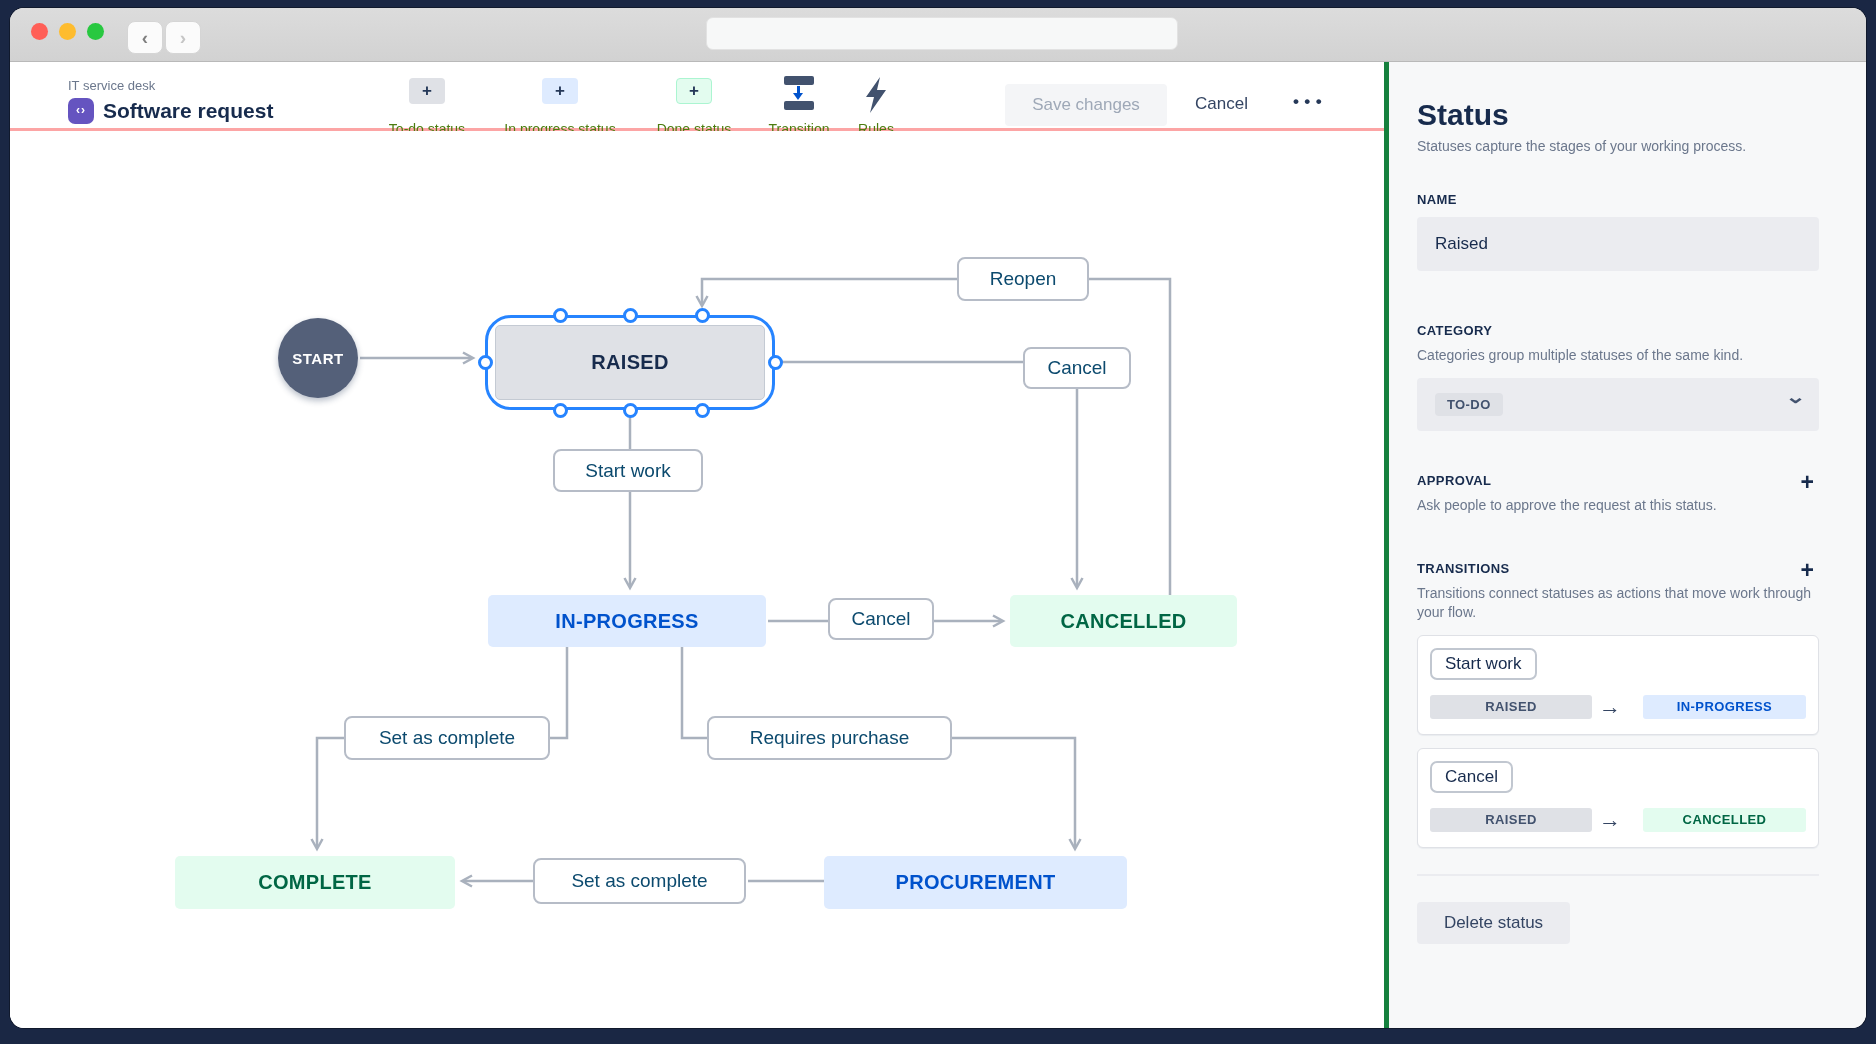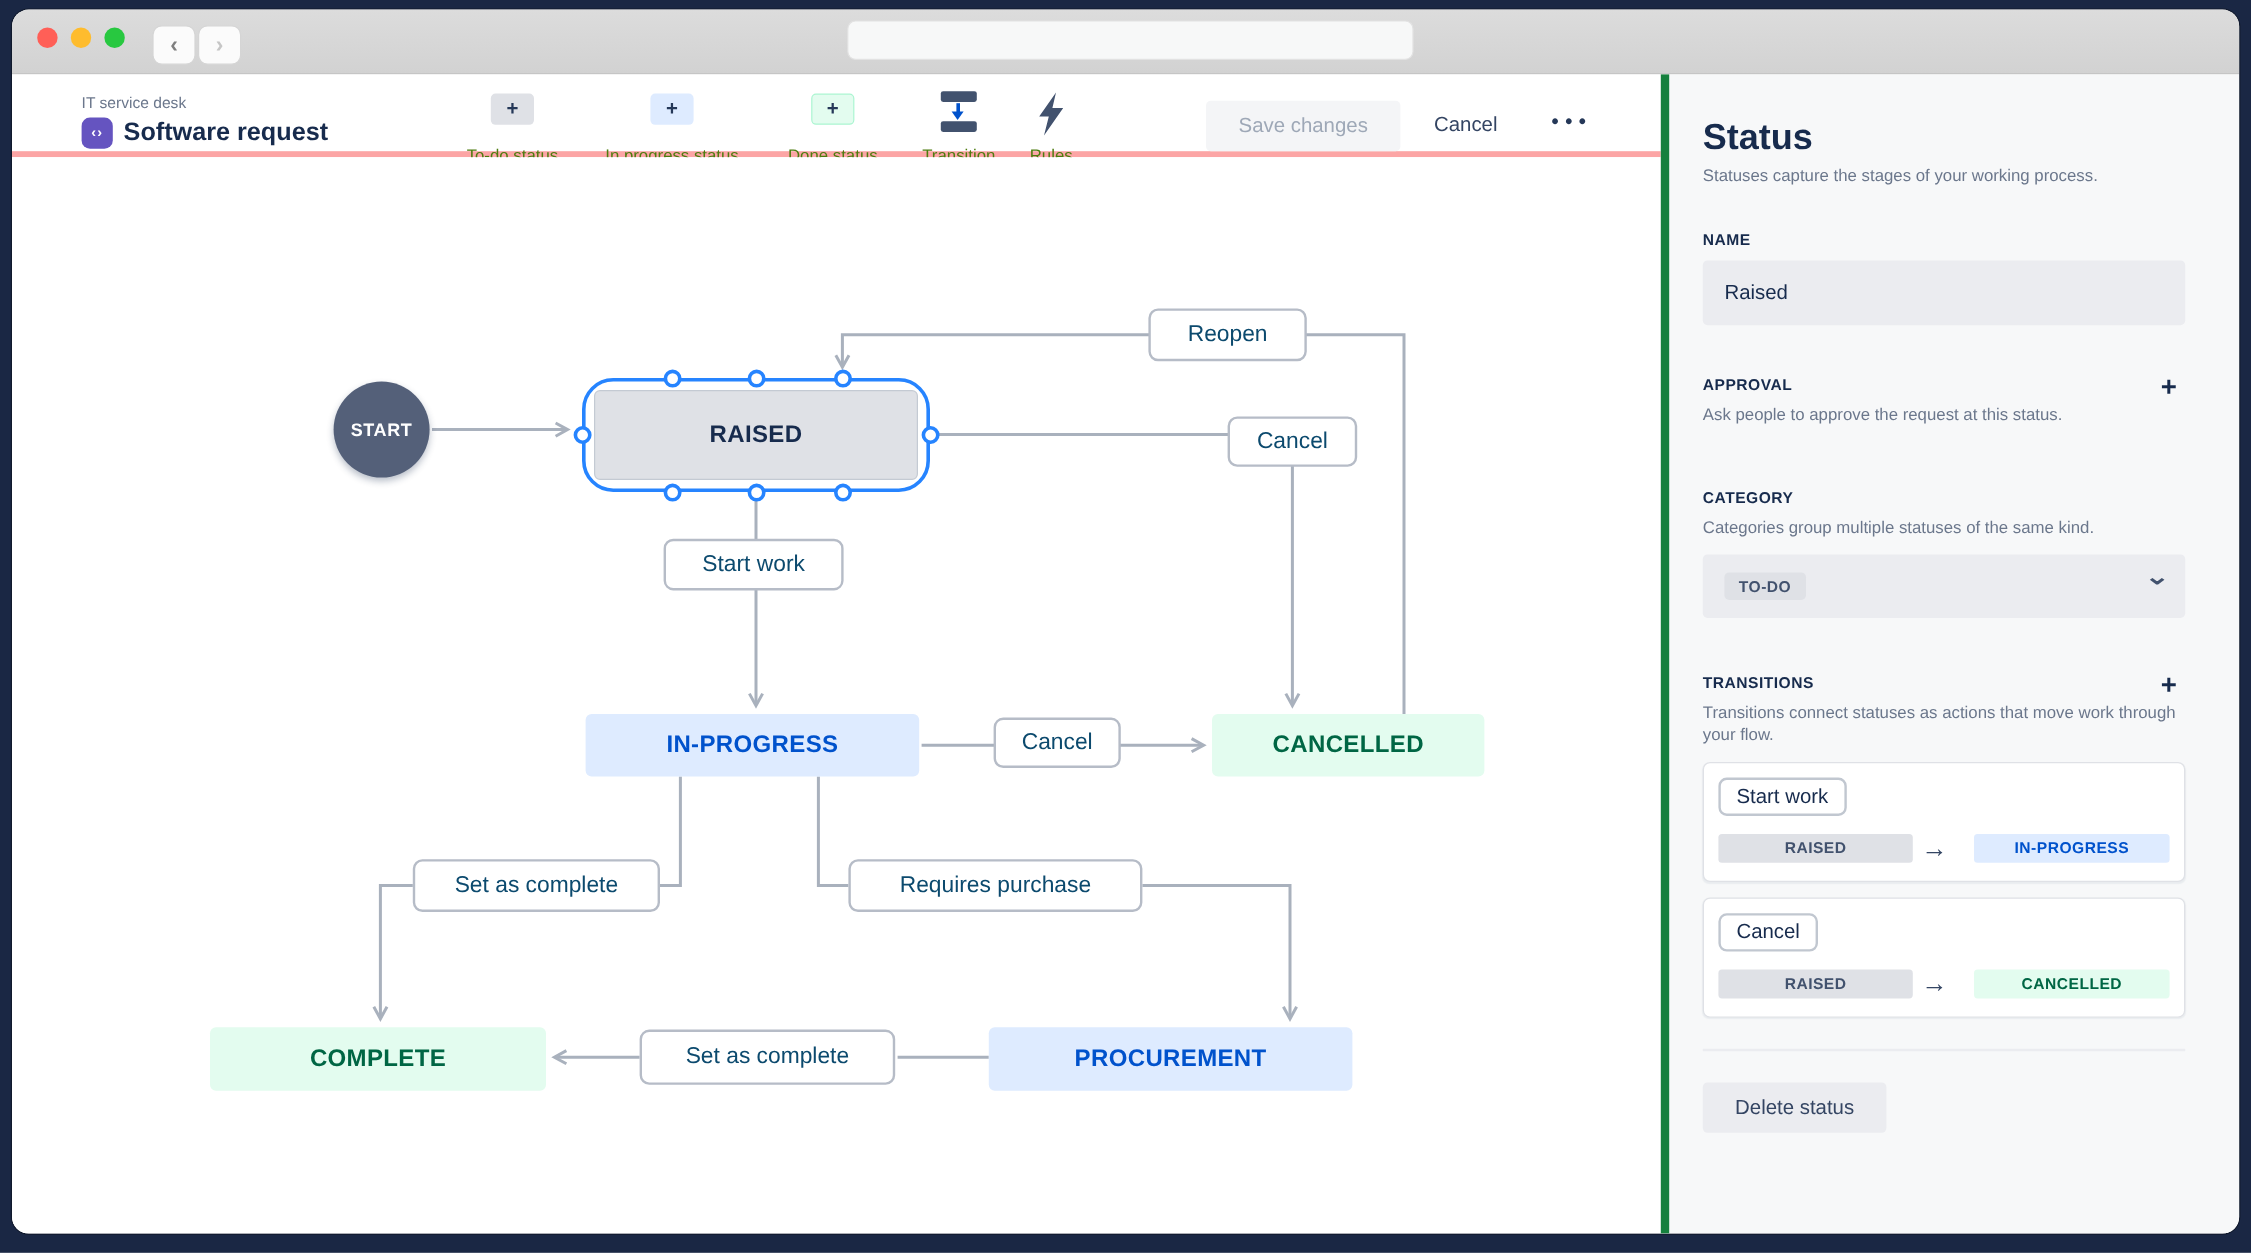--- a/index.html
+++ b/index.html
@@ -14,21 +14,21 @@
   .tl.yellow { left:49px; background:#febc2e; }
   .tl.green { left:77px; background:#28c840; }
   .navbtn { position:absolute; top:13px; width:36px; height:33px; background:#fbfbfb; border:1px solid #d5d5d5; border-radius:8px; display:flex; align-items:center; justify-content:center; font-size:19px; font-weight:bold; }
   .navbtn.back { left:117px; color:#7f7f7f; }
   .navbtn.fwd { left:155px; color:#c6c6c6; }
   .navbtn .chev::before { content:"\2039"; }
   .navbtn.fwd .chev::before { content:"\203A"; }
   .urlbar { position:absolute; left:696px; top:9px; width:472px; height:33px; background:#f7f8f8; border:1px solid #e2e2e2; border-radius:7px; }
 
   
-  .appbar { position:absolute; left:0; top:54px; width:1374px; height:69px; background:#fff; border-bottom:5px solid #fca5a5; }
+  .appbar { position:absolute; left:0; top:54px; width:1374px; height:69px; background:#fff; border-bottom:3px solid #fca5a5; }
   .crumb { position:absolute; left:58px; top:16px; font-size:13px; color:#6b778c; }
   .titlerow { position:absolute; left:58px; top:36px; display:flex; align-items:center; gap:9px; }
   .proj-icon { width:26px; height:26px; background:#6554c0; border-radius:7px; color:#fff; display:flex; align-items:center; justify-content:center; font-size:12px; font-weight:bold; letter-spacing:1px; }
   .proj-icon::before { content:"\2039\203A"; margin-top:-2px; }
   .apptitle { font-size:21px; font-weight:bold; color:#172b4d; }
   .toolgrp { position:absolute; top:14px; width:150px; text-align:center; }
   .toolgrp .lbl { display:block; margin-top:45px; font-size:14px; color:#4d7c0f; }
   .plusbtn { position:absolute; left:50%; transform:translateX(-50%); top:2px; width:36px; height:26px; border-radius:4px; display:flex; align-items:center; justify-content:center; font-size:17px; font-weight:bold; color:#253858; }
   .plusbtn::before { content:"+"; }
   .plus-gray { background:#dfe1e6; }
@@ -52,21 +52,21 @@
   .node { position:absolute; display:flex; align-items:center; justify-content:center; font-weight:bold; font-size:20px; letter-spacing:.3px; border-radius:5px; }
   .n-gray { background:#dfe1e6; border:1px solid #c4cad3; color:#172b4d; }
   .n-blue { background:#deebff; color:#0052cc; }
   .n-green { background:#e3fcef; color:#006644; }
   .startnode { position:absolute; left:268px; top:187px; width:80px; height:80px; border-radius:50%; background:#546079; color:#fff; font-size:15px; font-weight:bold; letter-spacing:.5px; display:flex; align-items:center; justify-content:center; box-shadow:0 3px 6px rgba(23,43,77,.3); }
   .tlabel { position:absolute; background:#fff; border:2px solid #b6bcc7; border-radius:8px; color:#0c4a6e; font-size:19px; display:flex; align-items:center; justify-content:center; }
   .selring { position:absolute; left:475px; top:184px; width:290px; height:95px; border:3px solid #2684ff; border-radius:26px; background:transparent; }
   .handle { position:absolute; width:15px; height:15px; background:#fff; border:3px solid #2684ff; border-radius:50%; }
 
   
-  .sidebar { position:absolute; left:1374px; top:54px; width:482px; height:966px; background:#f7f8f9; border-left:7px solid #15803d; padding:36px 52px 0 28px; }
+  .sidebar { position:absolute; left:1374px; top:54px; width:482px; height:966px; background:#f7f8f9; border-left:5px solid #15803d; padding:36px 52px 0 28px; }
   .sb-title { font-size:30px; font-weight:bold; color:#172b4d; }
   .sb-sub { margin-top:6px; font-size:14px; color:#6b778c; }
   .sb-label { font-size:13px; font-weight:bold; color:#172b4d; letter-spacing:.4px; }
   .sb-desc { margin-top:8px; font-size:14px; color:#6b778c; line-height:1.35; }
   .sb-row { position:relative; }
   .plusicon { position:absolute; right:0; top:-4px; font-size:23px; font-weight:bold; color:#172b4d; cursor:pointer; }
   .plusicon::before { content:"+"; }
   .nameinput { margin-top:10px; width:402px; height:54px; background:#ebecf0; border:none; border-radius:4px; font-size:17px; color:#172b4d; padding:0 18px; font-family:inherit; }
   .dropdown { position:relative; margin-top:13px; width:402px; height:53px; background:#ebecf0; border-radius:4px; display:flex; align-items:center; padding:0 18px; cursor:pointer; }
   .pill-gray { background:#dfe1e6; border-radius:4px; padding:4px 12px; font-size:13px; font-weight:bold; color:#42526e; letter-spacing:.4px; }
@@ -201,33 +201,33 @@
 
   <div class="sidebar">
     <div class="sb-title">Status</div>
     <div class="sb-sub">Statuses capture the stages of your working process.</div>
 
     <div class="sb-row mt-name">
       <div class="sb-label">NAME</div>
       <input class="nameinput" value="Raised" style="">
     </div>
 
-    <div class="sb-row mt-app">
-      <div class="sb-label">APPROVAL</div>
-      <span class="plusicon"></span>
-      <div class="sb-desc">Ask people to approve the request at this status.</div>
-    </div>
-
     <div class="sb-row mt-cat">
       <div class="sb-label">CATEGORY</div>
       <div class="sb-desc">Categories group multiple statuses of the same kind.</div>
       <div class="dropdown">
         <span class="pill-gray">TO-DO</span>
         <span class="chevdown"></span>
       </div>
+    </div>
+
+    <div class="sb-row mt-app">
+      <div class="sb-label">APPROVAL</div>
+      <span class="plusicon"></span>
+      <div class="sb-desc">Ask people to approve the request at this status.</div>
     </div>
 
     <div class="sb-row mt-trn">
       <div class="sb-label">TRANSITIONS</div>
       <span class="plusicon"></span>
       <div class="sb-desc" style="width:400px;">Transitions connect statuses as actions that move work through your flow.</div>
 
       <div class="tcard">
         <span class="actionpill">Start work</span>
         <div class="badgerow">

